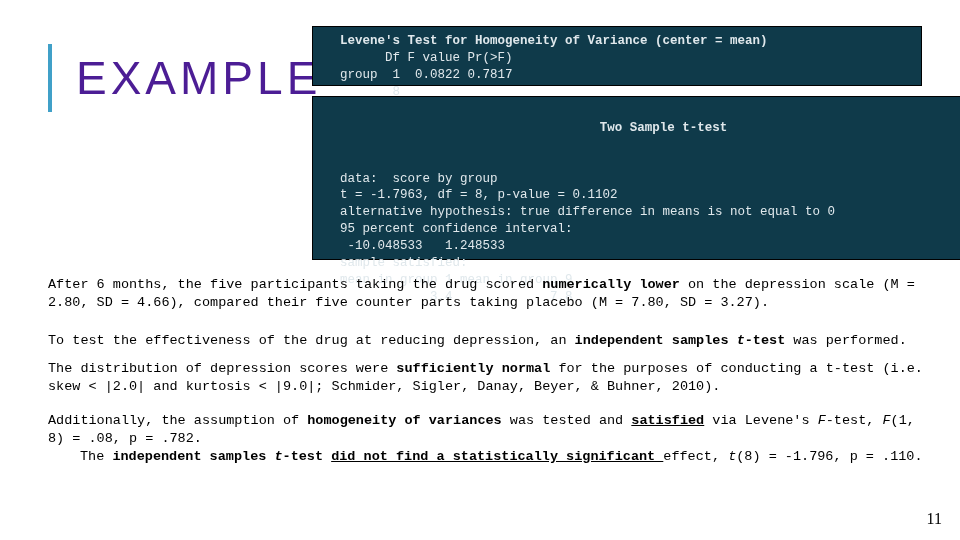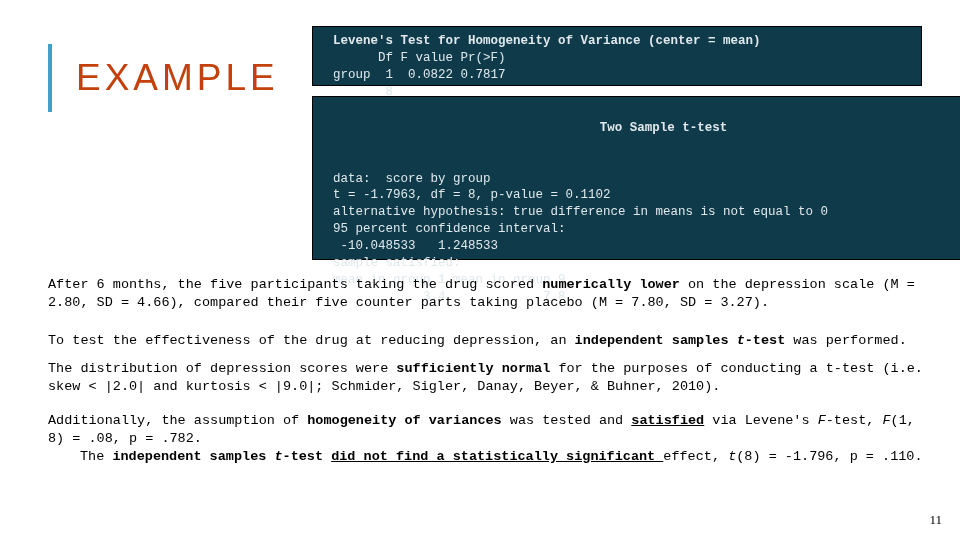--- a/index.html
+++ b/index.html
@@ -1,35 +1,35 @@
 <!DOCTYPE html>
 <html><head>
 <meta charset="utf-8">
 <style>
   * { box-sizing: border-box; margin: 0; padding: 0; }
   html, body { width: 960px; height: 540px; font-family: "Times New Roman", Times, serif; background: #fff; color: #000; overflow: hidden; }
   .slide { position: relative; width: 960px; height: 540px; }
   .title-wrap { position: absolute; left: 48px; top: 44px; display: flex; align-items: center; }
   .title-bar { width: 4px; height: 68px; background: #40a0c8; margin-right: 24px; }
-  .title-text { font-family: Arial, Helvetica, sans-serif; font-size: 37px; letter-spacing: 4px; font-weight: 400; color: #c2410c; }
-  .console { position: absolute; background: #0f3a4a; color: #e0e8ec; font-family: "Consolas","Courier New",monospace; font-size: 12.5px; line-height: 1.35; padding: 6px 20px; border: 1px solid #000; white-space: pre; }
+  .title-text { font-family: Arial, Helvetica, sans-serif; font-size: 46px; letter-spacing: 4px; font-weight: 400; color: #4c1d95; }
+  .console { position: absolute; background: #0f3a4a; color: #e0e8ec; font-family: "Consolas","Courier New",monospace; font-size: 12.5px; line-height: 1.35; padding: 6px 27px; border: 1px solid #000; white-space: pre; }
   .console.levene { left: 312px; top: 26px; width: 610px; height: 60px; }
   .console.ttest  { left: 312px; top: 96px; width: 703px; height: 164px; }
   .ttest-title { text-align: center; display: block; }
   .body-text { position: absolute; left: 48px; right: 36px; font-size: 13.5px; line-height: 1.35; font-family: Liberation Mono, monospace; }
   .p1 { top: 276px; }
   .p2 { top: 332px; }
   .p3 { top: 360px; }
   .p4 { top: 412px; }
   .p5 { top: 448px; margin-left: 32px; }
   .p6 { top: 482px; }
   .bold { font-weight: 700; }
   .ul { text-decoration: underline; }
   .ital { font-style: italic; }
-  .pagenum { position: absolute; right: 18px; bottom: 12px; font-size: 13px; }
+  .pagenum { position: absolute; right: 18px; bottom: 12px; font-size: 16px; }
 </style>
 </head>
 <body>
 
 <div class="slide">
 
   <div class="title-wrap">
     <div class="title-bar"></div>
     <div class="title-text">EXAMPLE</div>
   </div>

